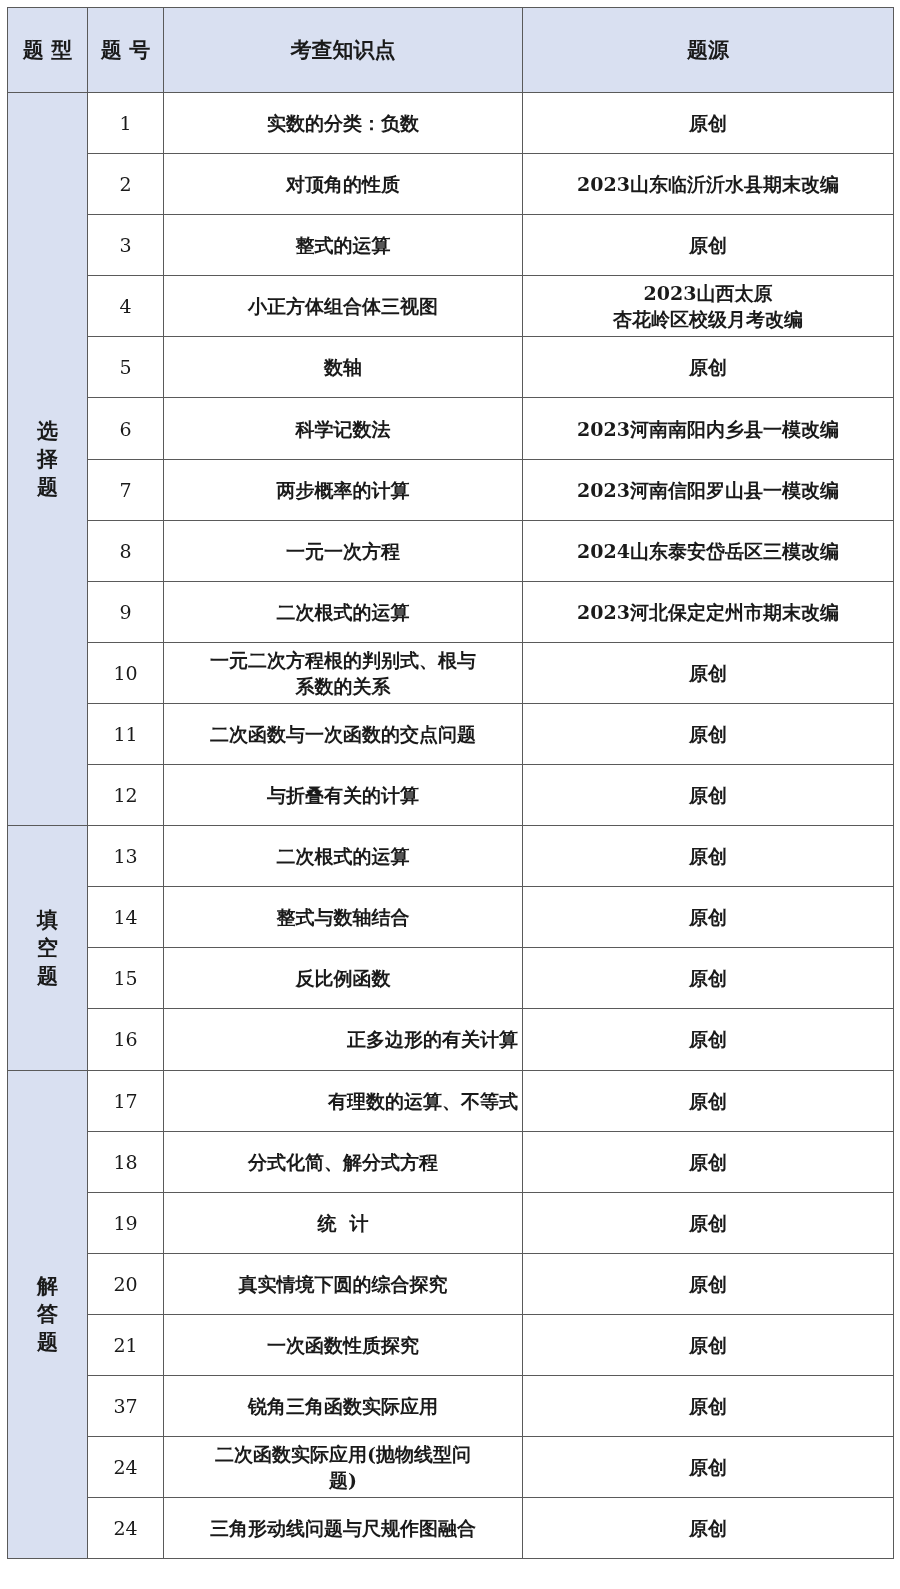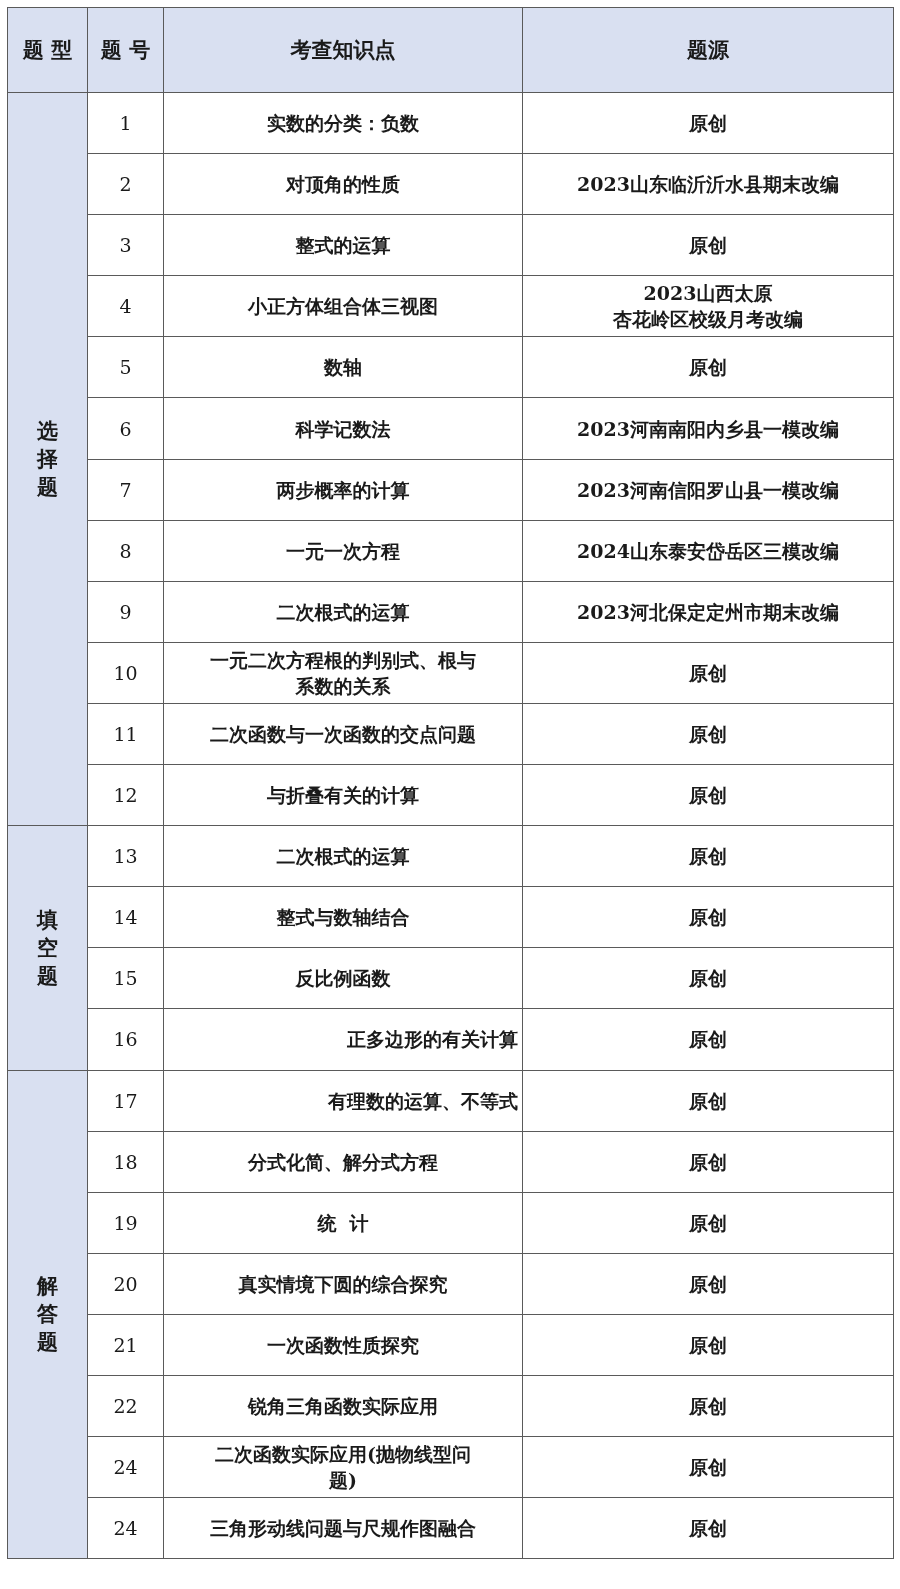--- a/index.html
+++ b/index.html
@@ -155,21 +155,21 @@
         <td class="num">20</td>
         <td class="kp" style="white-space: pre; text-align: center;">真实情境下圆的综合探究</td>
         <td class="src">原创</td>
       </tr>
       <tr>
         <td class="num">21</td>
         <td class="kp" style="white-space: pre;">一次函数性质探究</td>
         <td class="src">原创</td>
       </tr>
       <tr>
-        <td class="num">22</td>
+        <td class="num">37</td>
         <td class="kp" style="white-space: pre;">锐角三角函数实际应用</td>
         <td class="src">原创</td>
       </tr>
       <tr>
         <td class="num">24</td>
         <td class="kp">
           <div>二次函数实际应用(抛物线型问</div>
           <div>题)</div>
         </td>
         <td class="src">原创</td>

